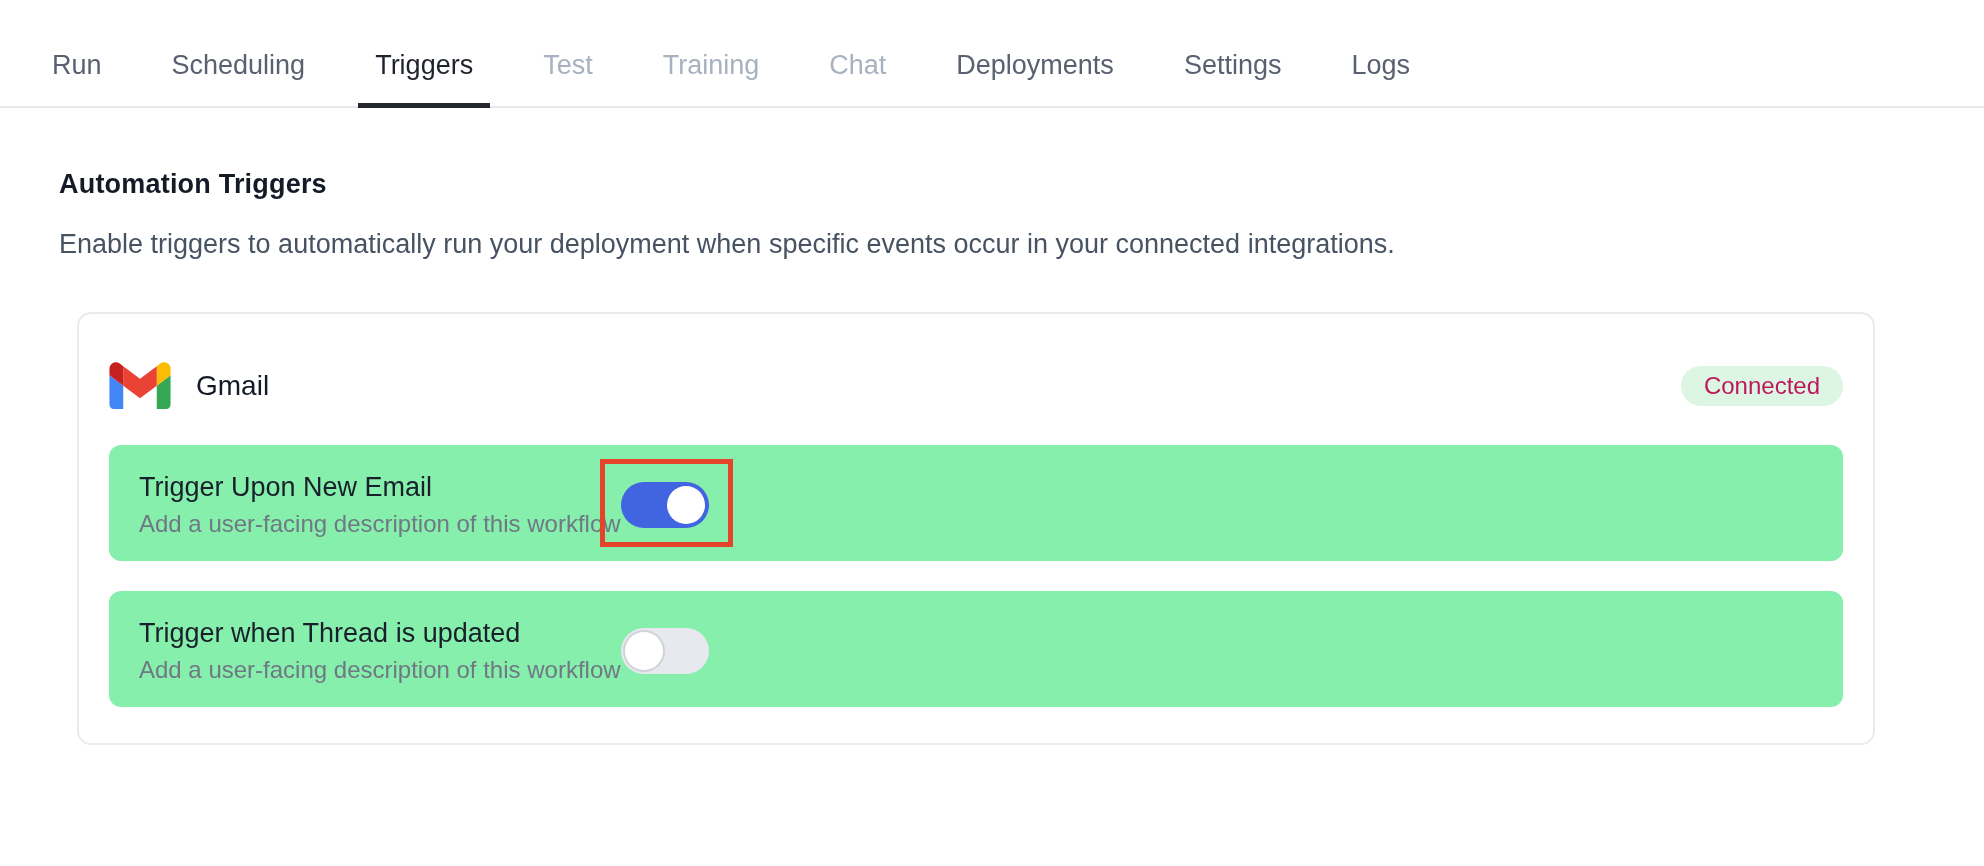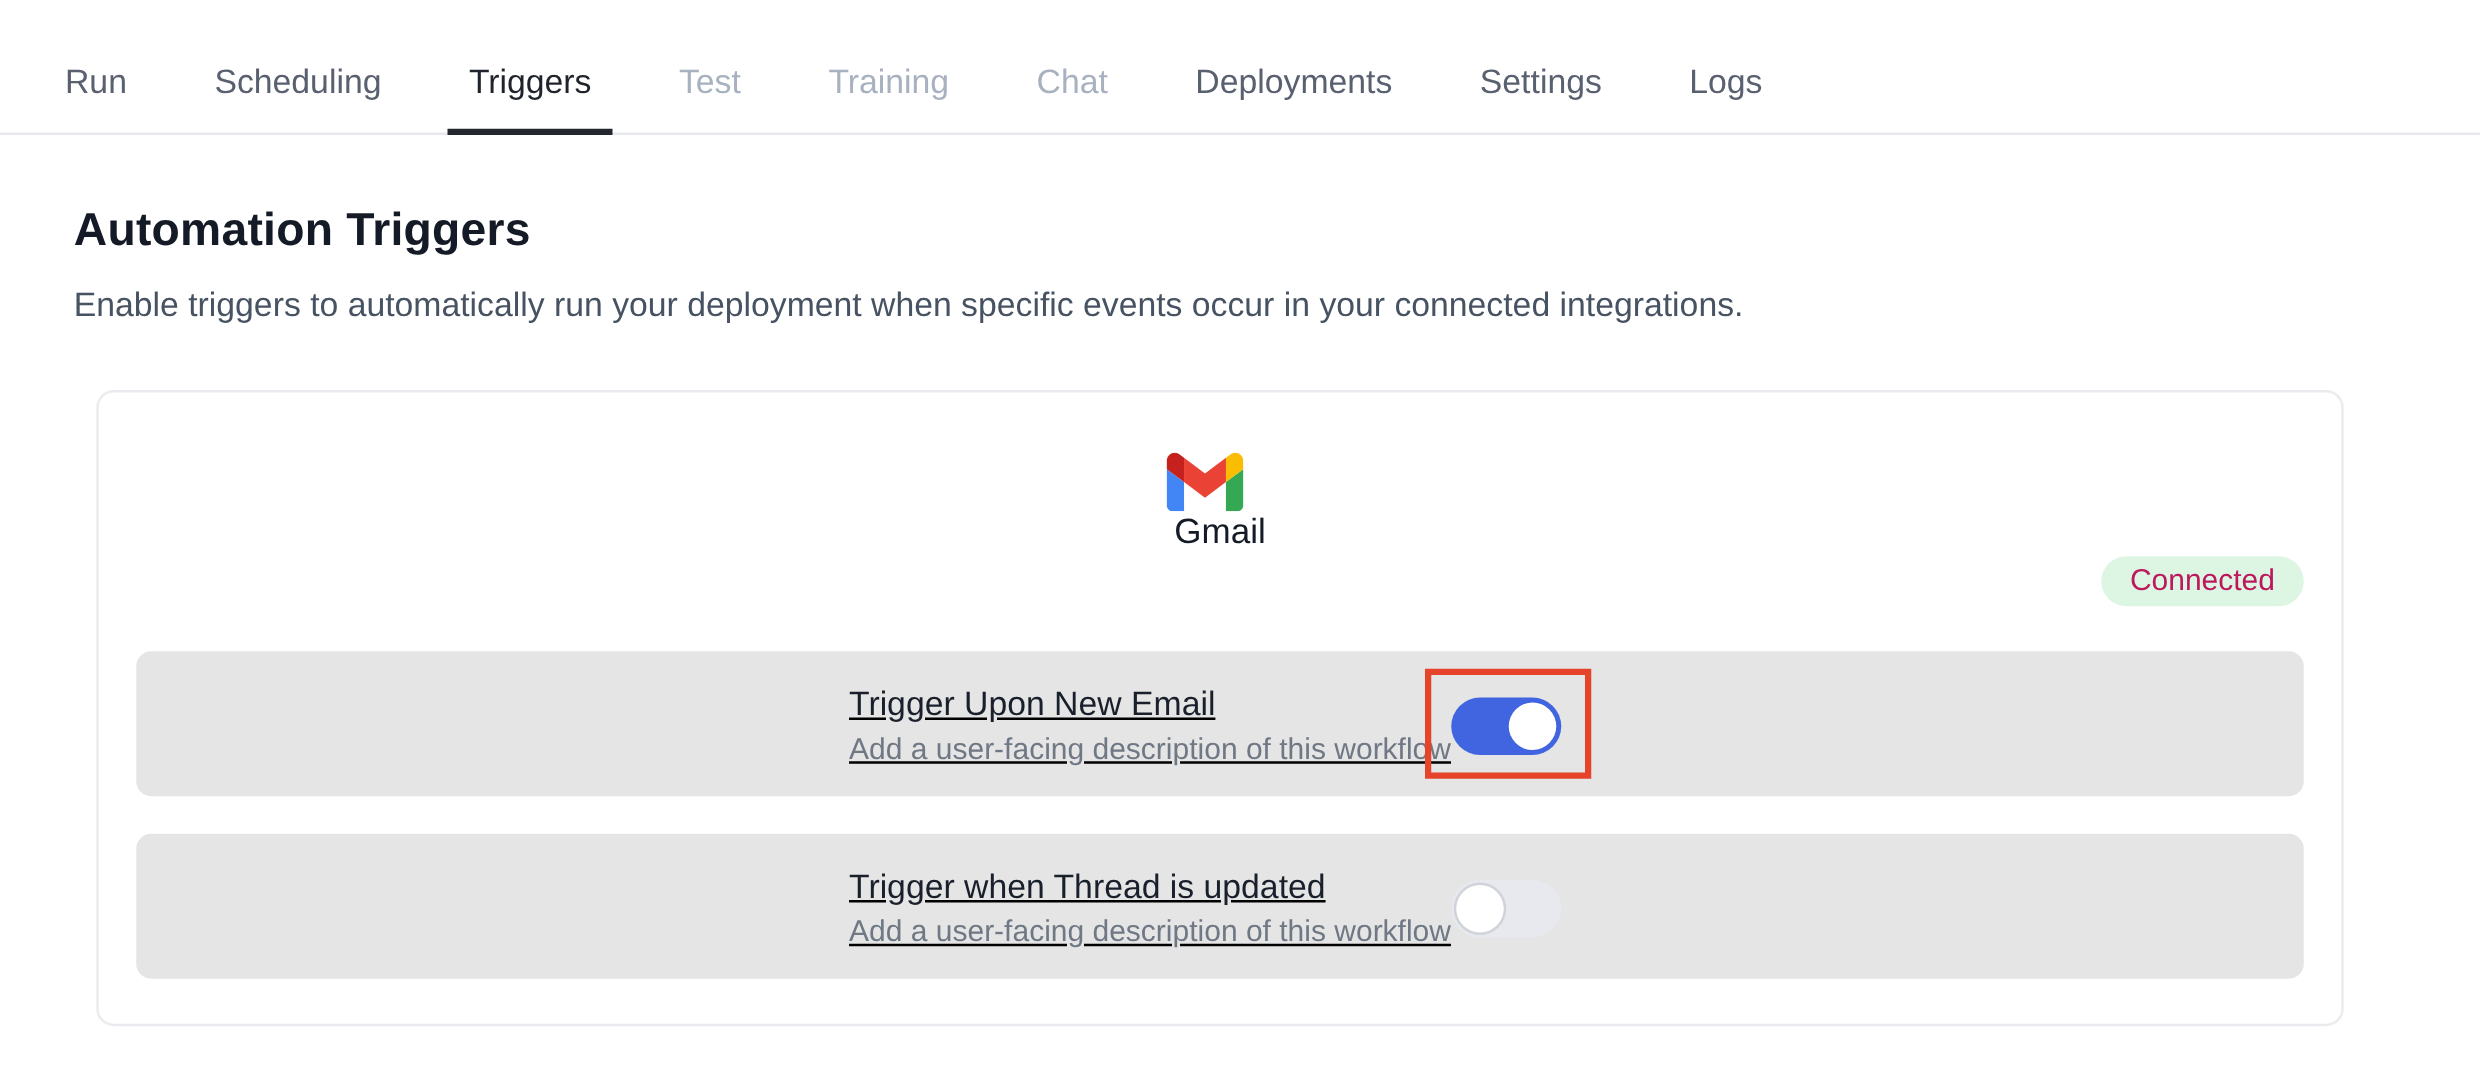--- a/index.html
+++ b/index.html
@@ -13,43 +13,43 @@
   .tab { font-size:27px; line-height:34px; color:#59606f;
          padding:0 17px 24px 17px; position:relative; cursor:pointer;
          white-space:nowrap; }
   .tab.active { color:#1f232b; font-weight:400; }
   .tab.active::after { content:""; position:absolute; left:0; right:0;
          bottom:-2px; height:5px; background:#24282e; }
   .tab.disabled { color:#a8b1bf; }
 
   
   .main { padding:0 88px 0 59px; }
-  .page-title { margin-top:56px; font-size:37px; line-height:40px;
+  .page-title { margin-top:56px; font-size:27px; line-height:40px;
                 font-weight:700; color:#151b26; letter-spacing:.2px; }
   .page-desc  { margin-top:22px; font-size:27px; line-height:36px;
                 color:#475362; }
 
   
   .card { margin:50px 21px 0 18px; border:2px solid #eaebee;
           border-radius:14px; padding:48px 30px 36px 30px;
           background:#ffffff; }
-  .card-header { display:flex; align-items:center; margin-bottom:36px;flex-direction:column; }
+  .card-header { display:flex; align-items:center; margin-bottom:36px; }
   .gmail-logo { width:62px; height:47px; flex:none; margin-right:25px; }
   .integration-name { font-size:28px; line-height:32px; font-weight:500;
                       color:#141b26; }
   .integration-sub  { font-size:27px; line-height:34px; color:#6f7884; }
   .status-badge { margin-left:auto; align-self:flex-start; margin-top:4px;
                   background:#ddf6e3; color:#be185d; font-size:24px;
                   line-height:40px; height:40px; padding:0 23px;
                   border-radius:20px; white-space:nowrap; }
 
   
-  .trigger-row { background:#e5e5e5; border-radius:12px;
+  .trigger-row { background:#86efac; border-radius:12px;
                  padding:26px 30px 22px 30px; display:flex;
-                 align-items:center; justify-content:center;text-decoration:underline; }
+                 align-items:center; justify-content:flex-start; }
   .trigger-row + .trigger-row { margin-top:30px; }
   .trigger-title { font-size:27px; line-height:32px; color:#19202b; }
   .trigger-desc  { margin-top:6px; font-size:24px; line-height:30px;
                    color:#6f7884; }
 
   
   .toggle-wrap { position:relative; flex:none; margin-right:24px; }
   .toggle { width:88px; height:46px; border-radius:23px; position:relative;
             cursor:pointer; }
   .toggle.on  { background:#4164e0; }

